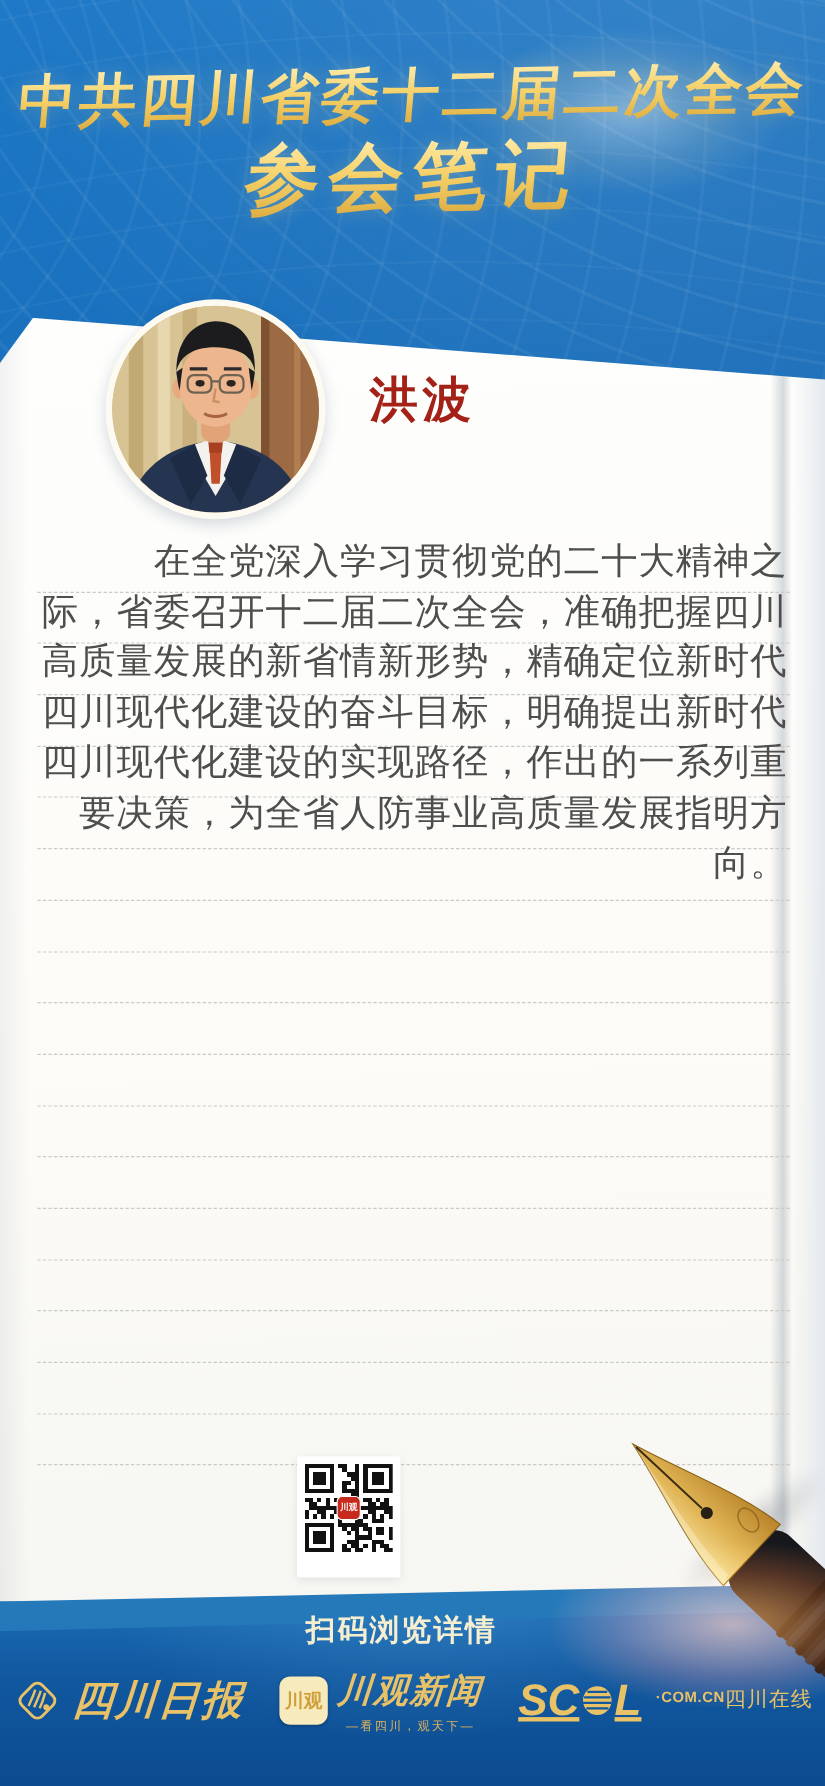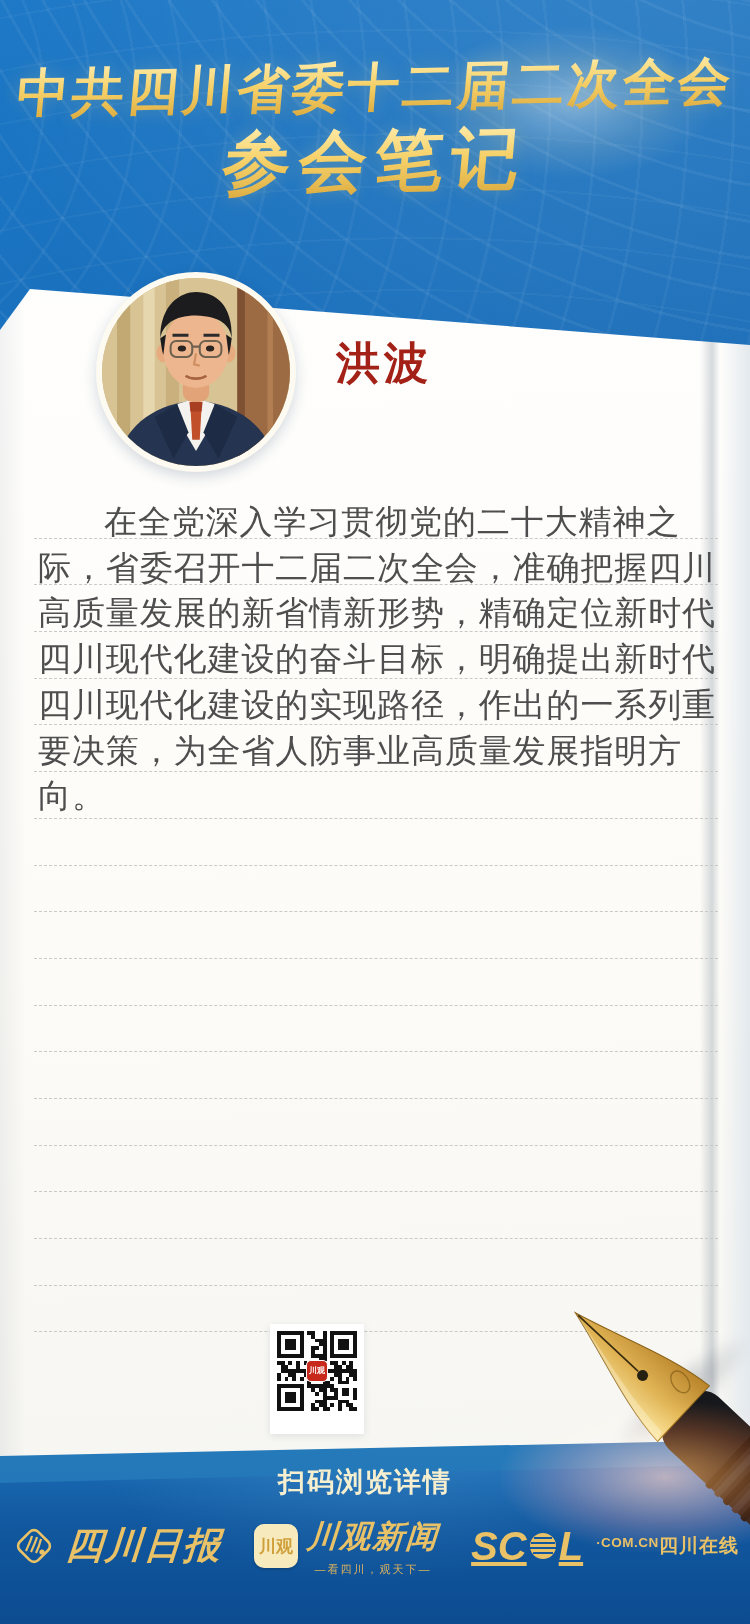--- a/index.html
+++ b/index.html
@@ -48,23 +48,23 @@
   
   .name{position:absolute;left:312px;top:334px;z-index:4;
     font-family:"Liberation Serif","DejaVu Serif",serif;
     font-size:44px;font-weight:bold;color:#a32116;letter-spacing:4px;margin-left:24px;}
   .org{position:absolute;left:312px;top:402px;z-index:4;
     font-family:"Liberation Serif","DejaVu Serif",serif;
     font-size:27px;font-weight:600;color:#9c2d24;line-height:39px;letter-spacing:1px;}
   
   .rules{position:absolute;left:34px;top:492px;width:684px;z-index:4;}
   .rule{height:45.7px;border-bottom:1px dashed #c9c9c6;}
-  .note-text{position:absolute;left:38px;top:500px;width:678px;z-index:5;
+  .note-text{position:absolute;left:38px;top:489px;width:678px;z-index:5;
     font-family:"Liberation Serif","DejaVu Serif",serif;
-    font-size:33px;line-height:45.7px;letter-spacing:0.9px;color:#4e4e4e;}
+    font-size:33px;line-height:45.7px;letter-spacing:0.9px;color:#4e4e4e;text-align:right;}
   .note-text p{margin:0;text-indent:2em;}
   
   .qr-card{position:absolute;left:270px;top:1324px;width:94px;height:110px;background:#ffffff;
     z-index:5;box-shadow:0 2px 8px rgba(20,40,70,0.10);}
   .qr-card svg{position:absolute;left:7px;top:7px;width:80px;height:80px;}
   .qr-logo{position:absolute;left:36px;top:36px;width:22px;height:22px;background:#c7291c;border-radius:5px;
     display:flex;align-items:center;justify-content:center;
     color:#fff;font-size:8px;font-weight:bold;letter-spacing:0;line-height:1;
     font-family:"Liberation Serif",serif;border:1.5px solid #fff;box-sizing:border-box;}
   
@@ -96,21 +96,21 @@
     box-shadow:0 1px 3px rgba(0,0,0,0.25);}
   .cg-col{display:flex;flex-direction:column;align-items:center;}
   .cg-name{font-family:"Liberation Serif","DejaVu Serif",serif;font-style:italic;font-weight:bold;
     font-size:31px;letter-spacing:2px;transform:skewX(-4deg);}
   .cg-tagline{font-size:11px;letter-spacing:2px;color:#dcb25d;margin-top:4px;text-align:right;}
   .scol-wrap{display:flex;align-items:center;gap:1px;text-decoration:underline;}
   .scol-text{font-size:40px;font-weight:900;font-style:italic;letter-spacing:0px;line-height:1;}
   .scol-globe{width:28px;height:28px;margin:0 1px;}
   .scol-col{display:flex;flex-direction:row;line-height:1.05;margin-left:4px;}
   .scol-domain{font-size:13.5px;font-weight:800;letter-spacing:0.5px;}
-  .scol-site{font-size:19px;font-weight:bold;letter-spacing:1px;}
+  .scol-site{font-size:19px;font-weight:normal;letter-spacing:1px;}
 </style>
 </head>
 <body>
 
 <div class="canvas">
 
   <div class="bg-waves"></div>
   <div class="flare"></div>
 
   <div class="title">

